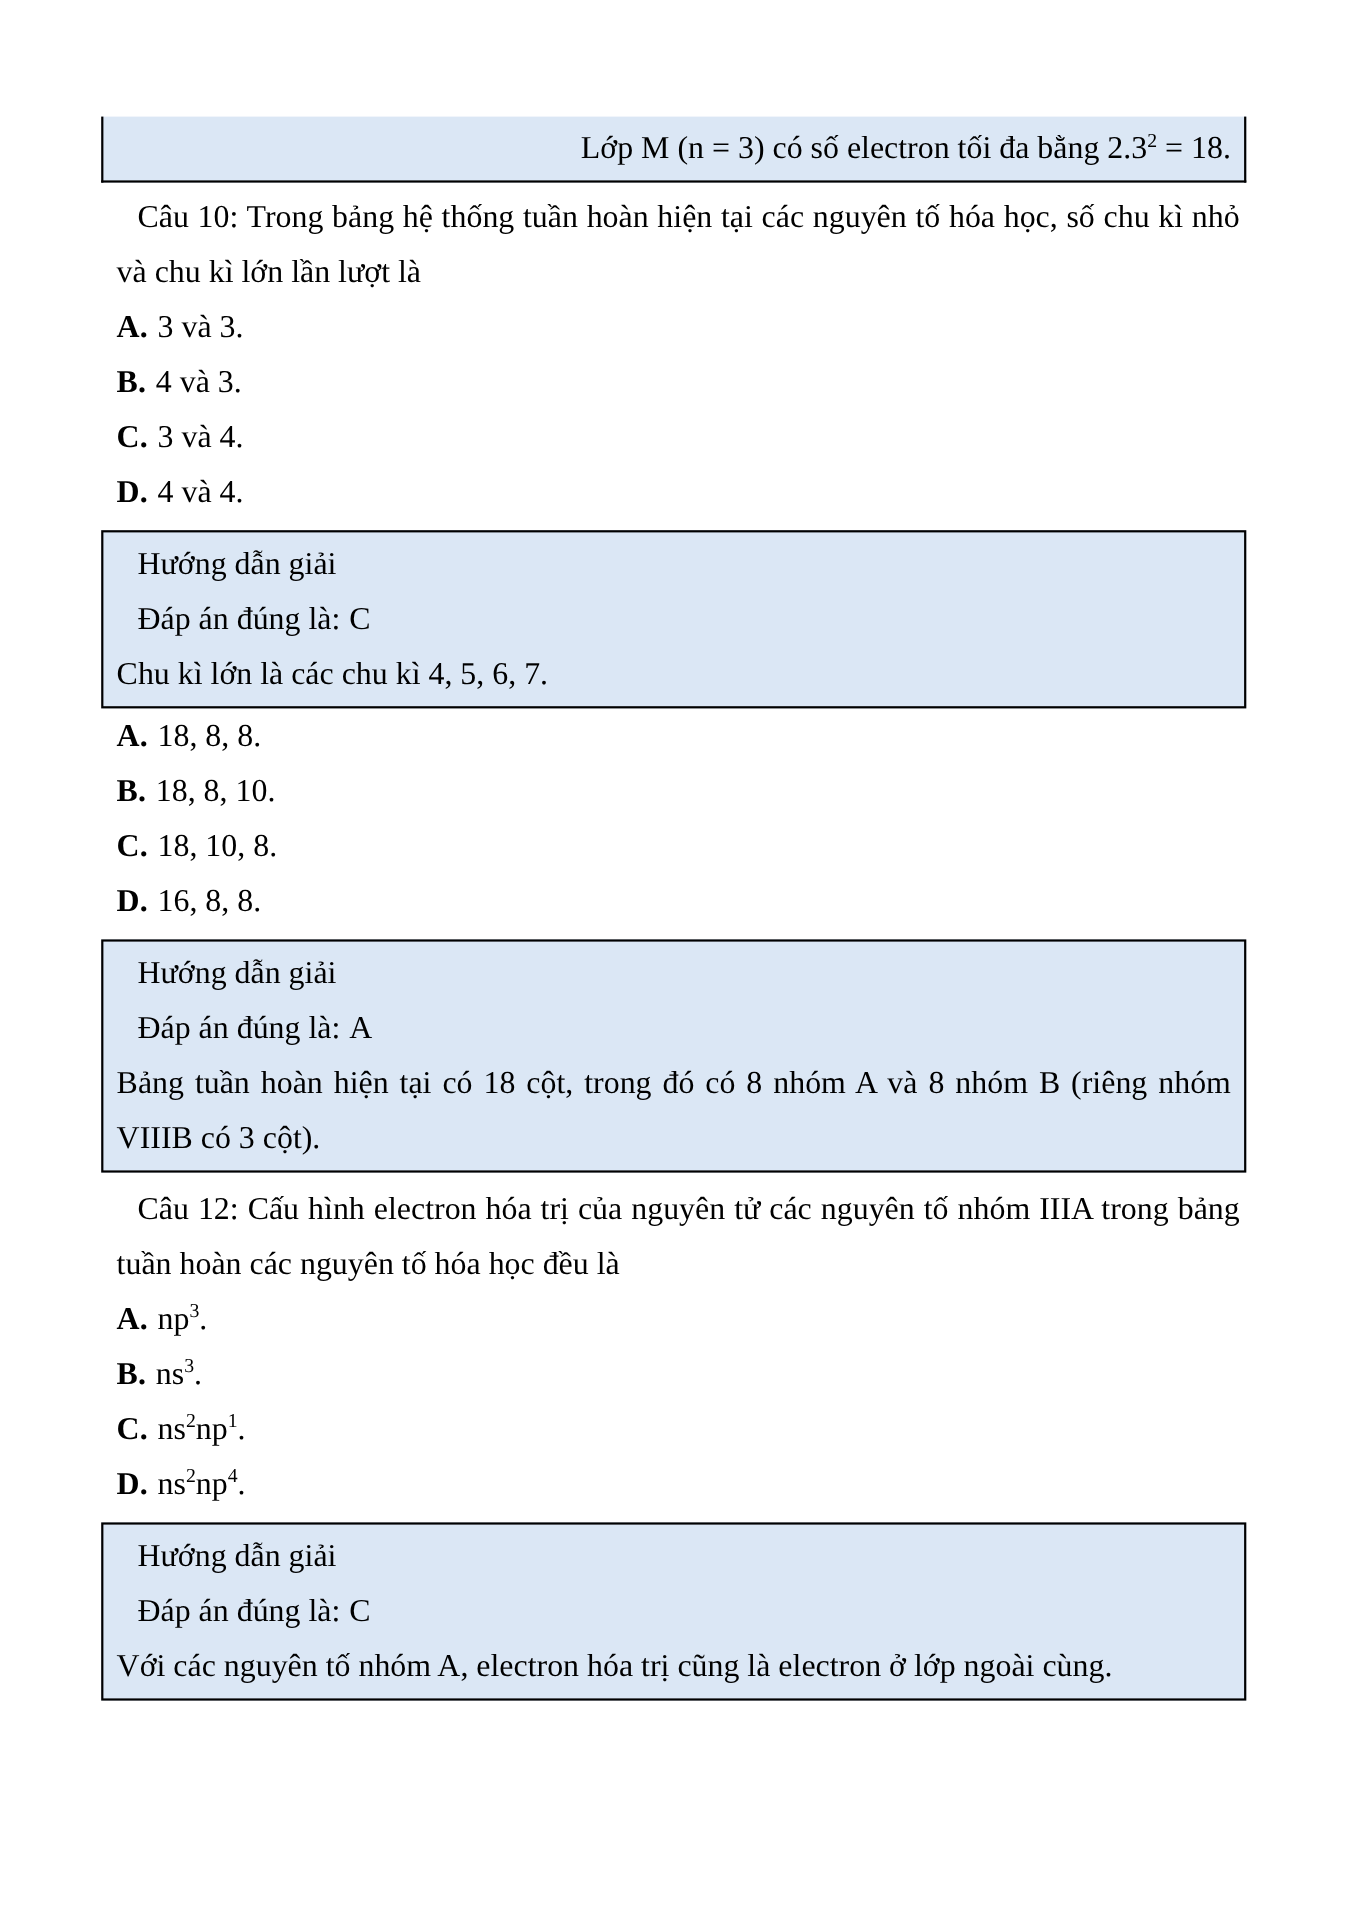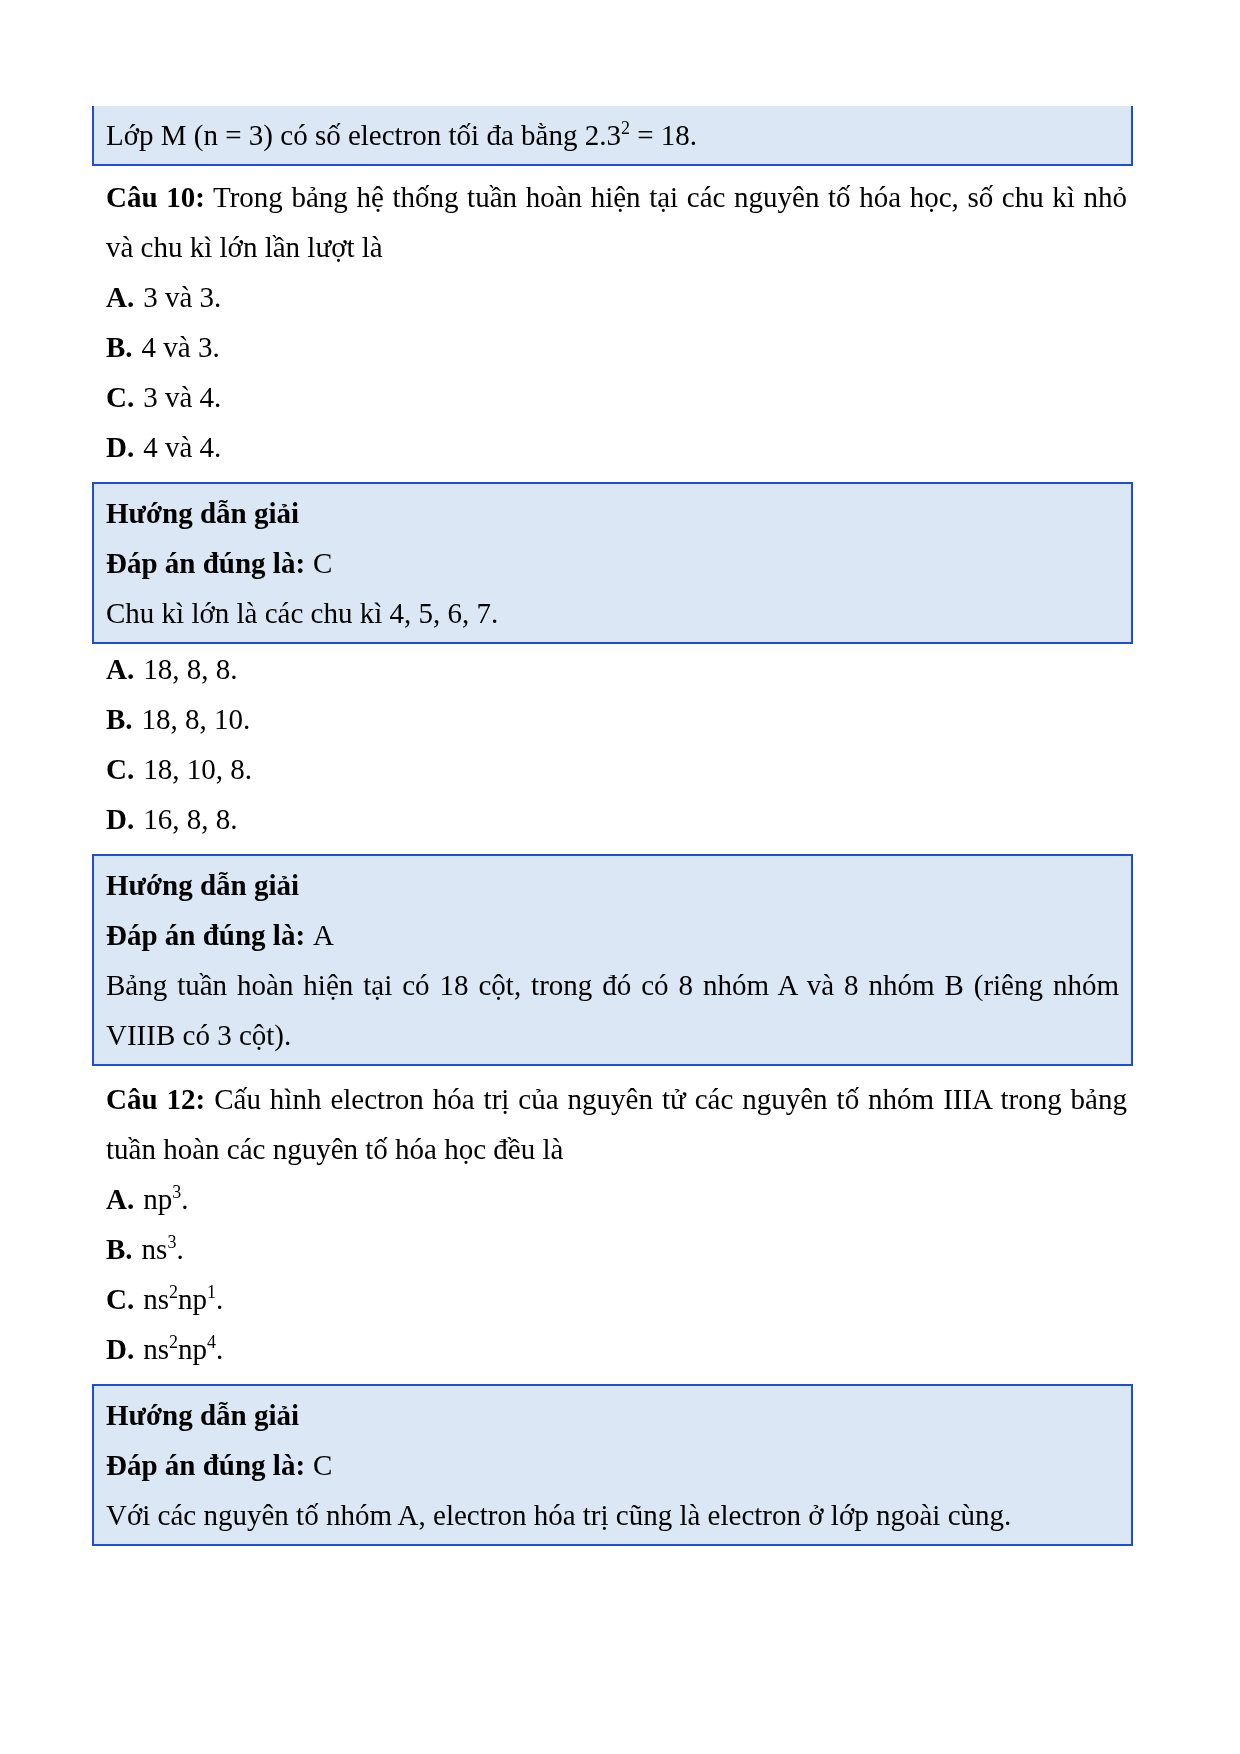--- a/index.html
+++ b/index.html
@@ -9,34 +9,34 @@
     background: #ffffff;
     font-family: "Liberation Serif", "DejaVu Serif", serif;
     font-size: 29px; color: #000000;
   }
   .page { position: relative; width: 1240px; height: 1754px; overflow: hidden; background:#ffffff; }
   .content { margin-left: 92px; width: 1041px; padding-top: 106px; }
 
   .hl-box {
     width: 1041px;
     background: #dbe7f5;
-    border: 2px solid #1d4ed8;
+    border: 2px solid #000000;
   }
-  .hl-box.open-top { border-top: 0; }
+  .hl-box.open-top { border-top: 0; text-align: right; }
 
   .box-line { margin: 0; padding: 0 12px; line-height: 50px; }
   .continuation-line { margin: 0; padding: 2px 12px; line-height: 54px; }
 
   .q-para { margin: 6px 0 0 0; padding: 0 6px 0 14px; line-height: 50px; text-align: justify; }
   .opt-row { margin: 0; padding: 0 6px 0 14px; line-height: 50px; font-family: Liberation Serif, serif; }
 
   .sol-box { margin-top: 10px; padding: 4px 0; }
   .q11-gap { margin-top: 8px; }
 
-  .bold { font-weight: 700; }
+  .bold { font-weight: 400; margin-left: 19px; }
   .opt-letter { font-weight: 700; margin-right: 9px; }
   .ans-letter { margin-left: 8px; font-weight: 400; }
   .just { text-align: justify; }
   sup { font-size: 62%; vertical-align: super; line-height: 0; }
 </style>
 </head>
 <body>
 
 <div class="page">
   <div class="content">

